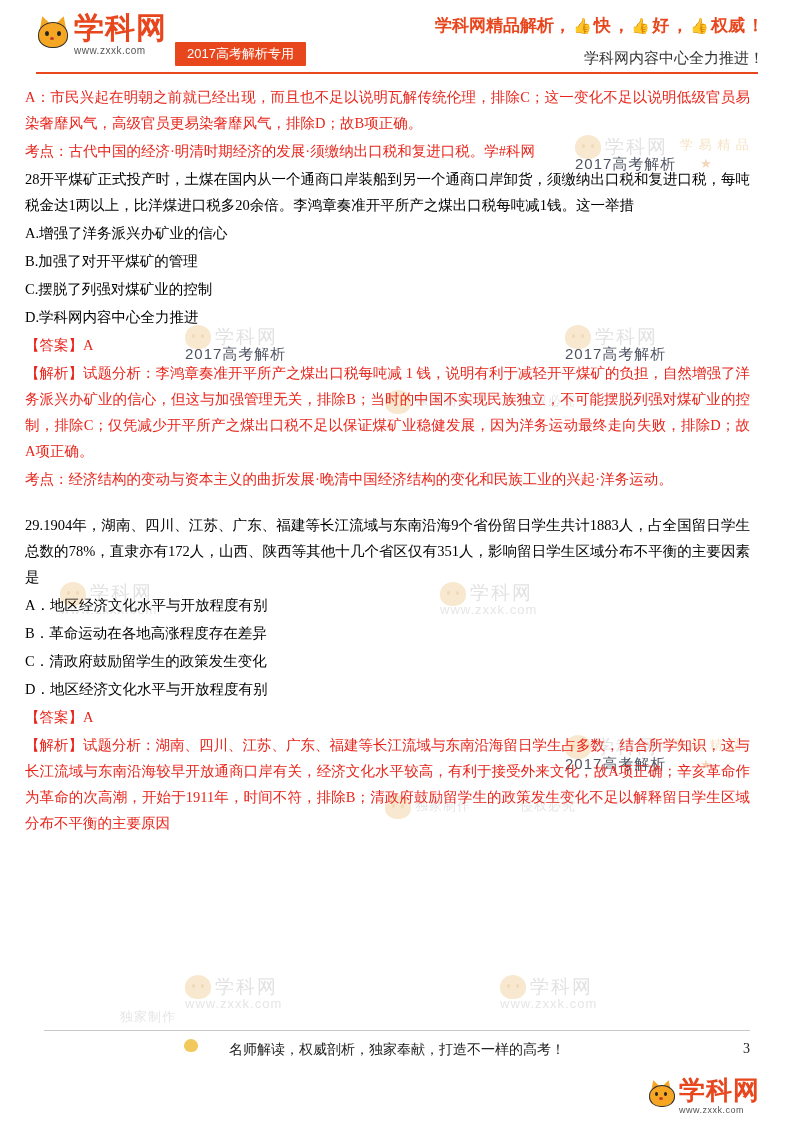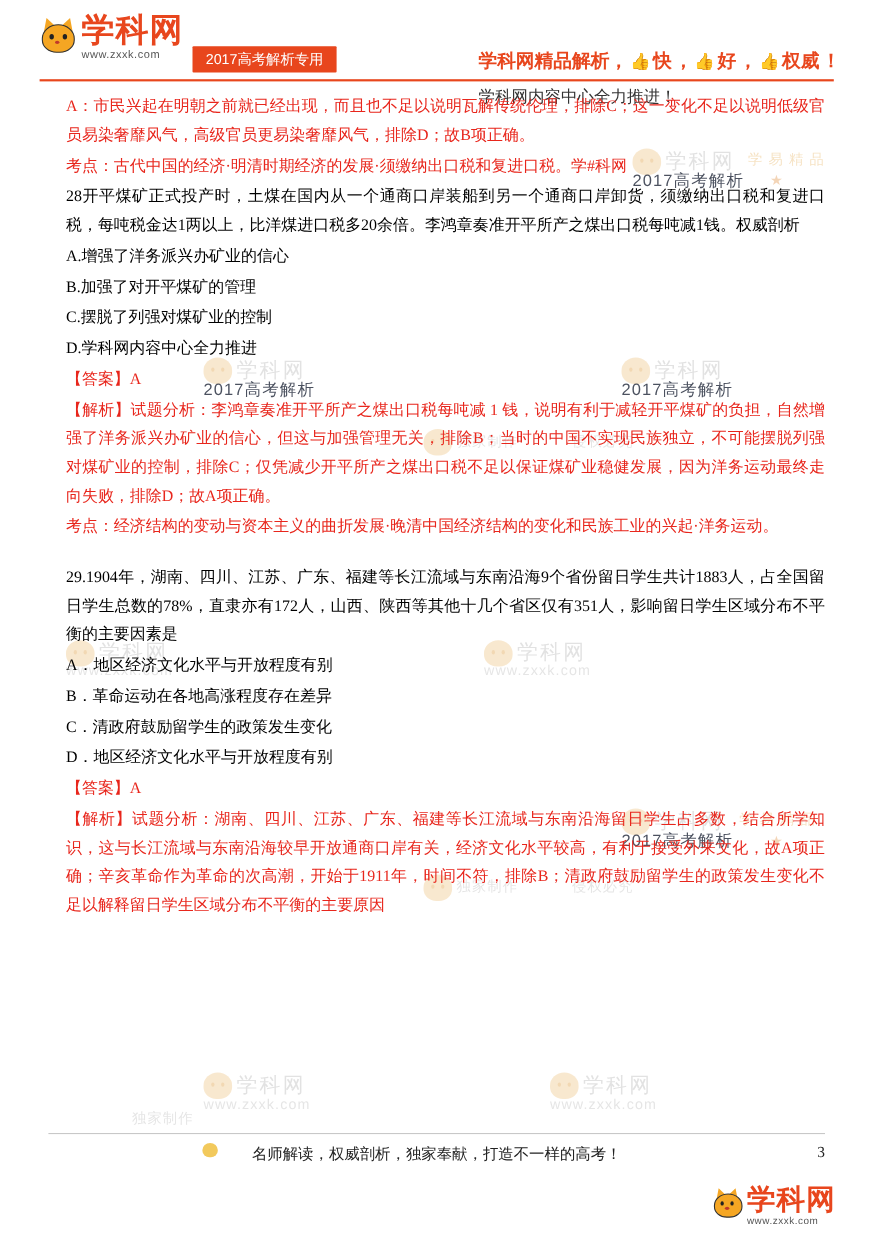--- a/index.html
+++ b/index.html
@@ -96,21 +96,21 @@
     font-family: "Liberation Sans", sans-serif;
     font-size: 13px;
     padding: 3px 12px;
     border-radius: 1px;
     white-space: nowrap;
   }
   .header-right {
     position: absolute;
     right: 30px;
     top: 14px;
-    margin-top: 30px;
+    text-align: right;
   }
   .slogan-top {
     font-family: "Liberation Sans", sans-serif;
     font-size: 17px;
     color: #e8461d;
     font-weight: bold;
     display: flex;
     align-items: center;
     justify-content: flex-end;
     gap: 2px;
@@ -133,21 +133,21 @@
     left: 36px;
     right: 36px;
     bottom: 4px;
     height: 2px;
     background: #e8461d;
   }
 
   
   .content {
     position: relative;
-    padding: 6px 44px 0 60px;
+    padding: 6px 44px 0 25px;
     box-sizing: border-box;
     z-index: 3;
   }
   p {
     margin: 0 0 2px 0;
     font-size: 14.5px;
     line-height: 26px;
     text-align: justify;
   }
   .red { color: #e8261c; }
@@ -392,21 +392,21 @@
 
   <div class="header-rule"></div>
 </div>
 
 <div class="content">
 
   <p class="red">A：市民兴起在明朝之前就已经出现，而且也不足以说明瓦解传统伦理，排除C；这一变化不足以说明低级官员易染奢靡风气，高级官员更易染奢靡风气，排除D；故B项正确。</p>
 
   <p class="red">考点：古代中国的经济·明清时期经济的发展·须缴纳出口税和复进口税。学#科网</p>
 
-  <p>28开平煤矿正式投产时，土煤在国内从一个通商口岸装船到另一个通商口岸卸货，须缴纳出口税和复进口税，每吨税金达1两以上，比洋煤进口税多20余倍。李鸿章奏准开平所产之煤出口税每吨减1钱。权威剖析</p>
+  <p>28开平煤矿正式投产时，土煤在国内从一个通商口岸装船到另一个通商口岸卸货，须缴纳出口税和复进口税，每吨税金达1两以上，比洋煤进口税多20余倍。李鸿章奏准开平所产之煤出口税每吨减1钱。这一举措</p>
 
   <p class="opt">A.增强了洋务派兴办矿业的信心</p>
   <p class="opt">B.加强了对开平煤矿的管理</p>
   <p class="opt">C.摆脱了列强对煤矿业的控制</p>
   <p class="opt">D.学科网内容中心全力推进</p>
 
   <p>
     <span class="tag">【答案】</span><span class="red">A</span>
   </p>
 

